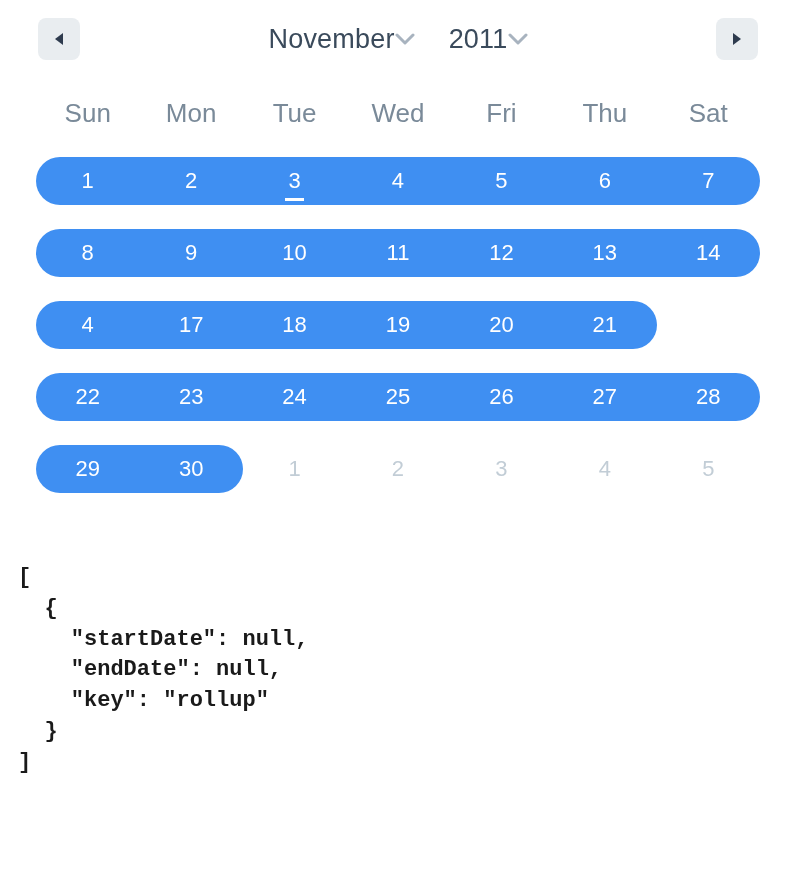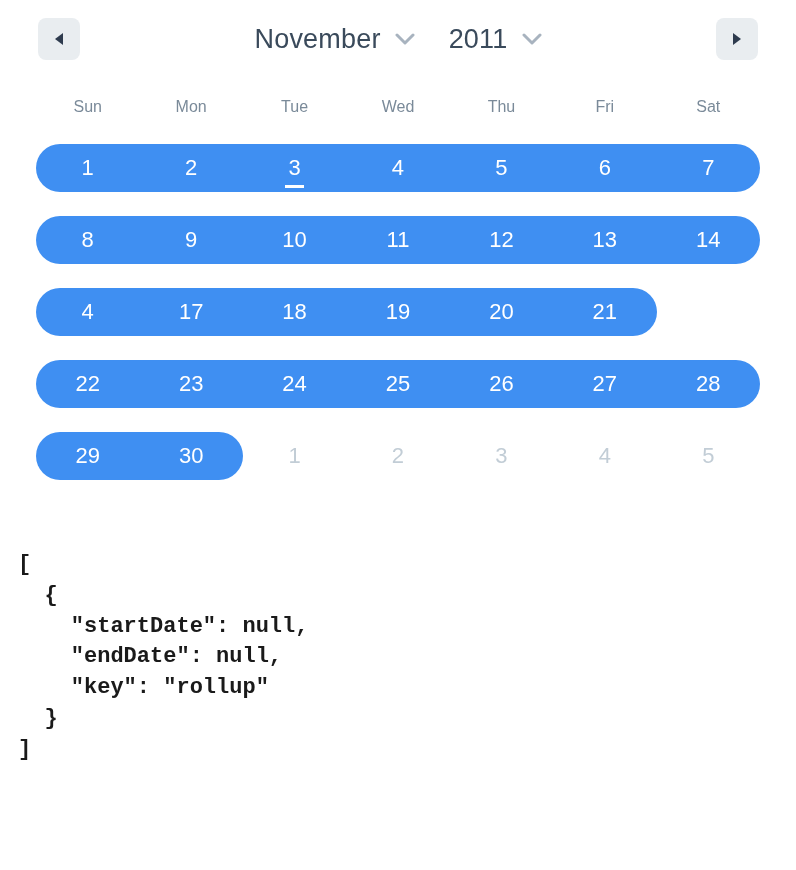--- a/index.html
+++ b/index.html
@@ -29,38 +29,37 @@
     }
     .nav-btn svg { display: block; }
     .header-center {
       display: flex;
       align-items: center;
       gap: 34px;
     }
     .dropdown {
       display: flex;
       align-items: center;
-      gap: 14px;
       cursor: pointer;
     }
     .dropdown .label {
       font-size: 27px;
       font-weight: 400;
       color: #3a4a5b;
       letter-spacing: 0.2px;
     }
     .chevron svg { display: block; }
     .weekday-row {
       display: grid;
       grid-template-columns: repeat(7, 1fr);
       margin-bottom: 22px;
     }
     .weekday {
       text-align: center;
-      font-size: 16px;
+      font-size: 26px;
       color: #7a8a99;
       font-weight: 400;
       padding: 6px 0;
     }
     .weeks {
       display: flex;
       flex-direction: column;
       gap: 24px;
     }
     .week {
@@ -147,22 +146,22 @@
         <polygon points="3,2 3,14 11,8" fill="#2e3b4e"></polygon>
       </svg>
   </div>
 </div>
 
 <div class="weekday-row">
   <div class="weekday">Sun</div>
   <div class="weekday">Mon</div>
   <div class="weekday">Tue</div>
   <div class="weekday">Wed</div>
+  <div class="weekday">Fri</div>
   <div class="weekday">Thu</div>
-  <div class="weekday">Fri</div>
   <div class="weekday">Sat</div>
 </div>
 
 <div class="weeks" id="weeks">
     <div class="week">
       <div class="day selected sel-start">
         <span class="num">1</span>
       </div>
       <div class="day selected">
         <span class="num">2</span>

